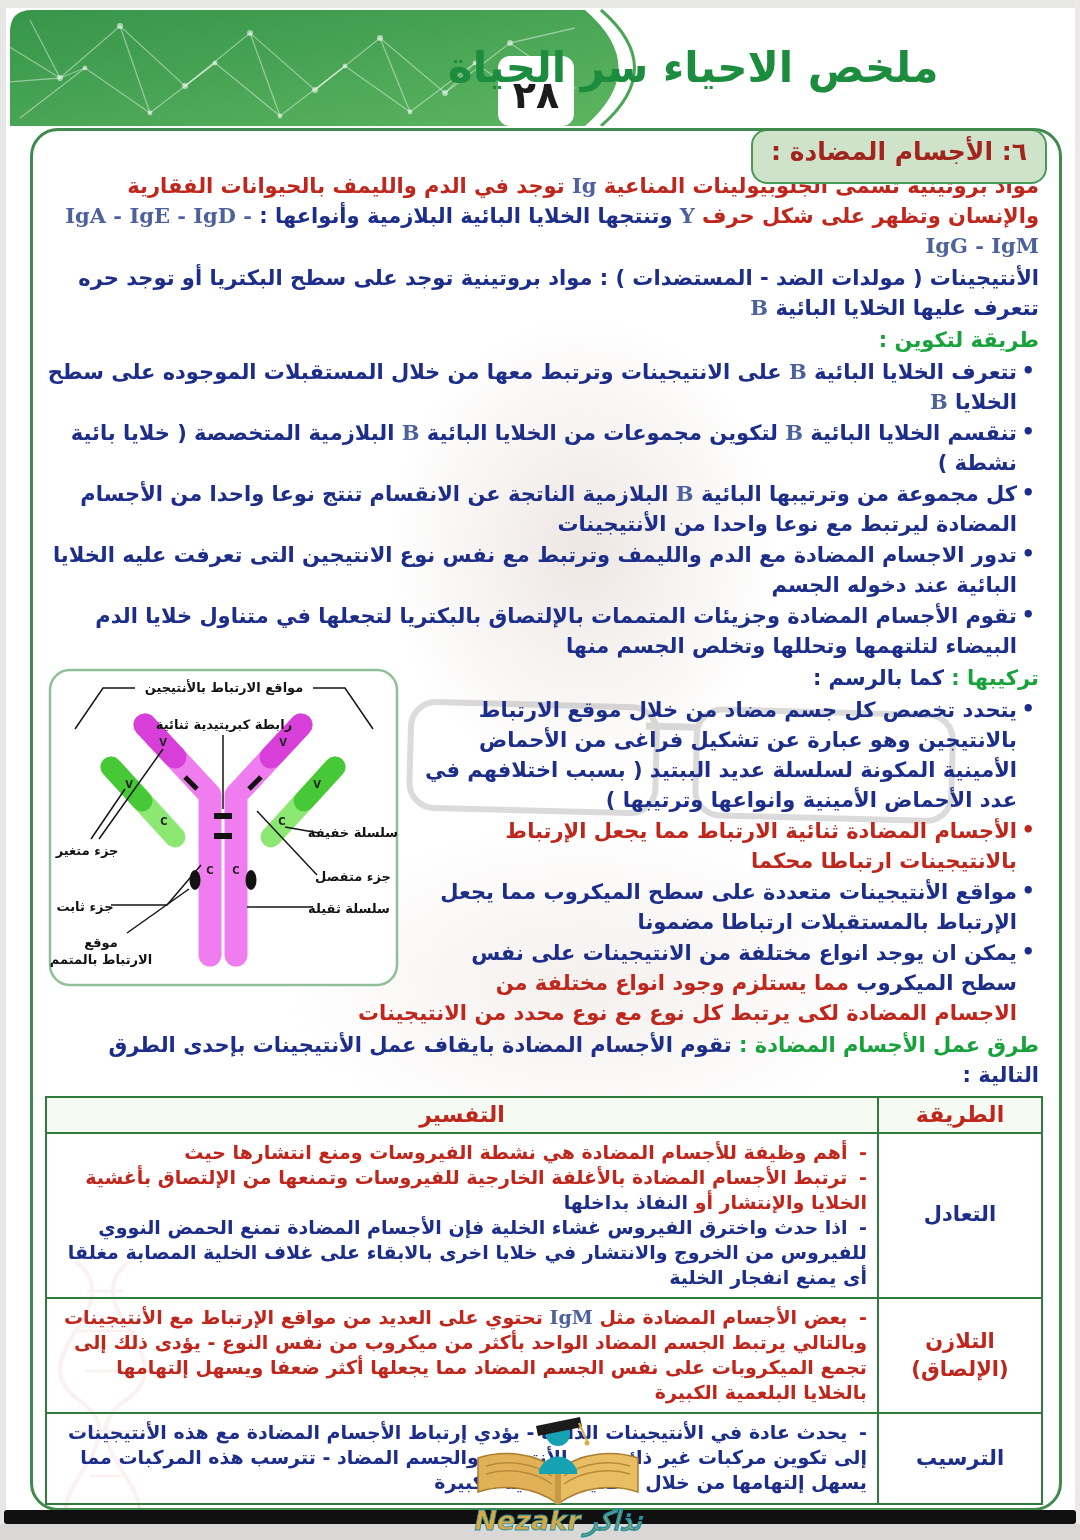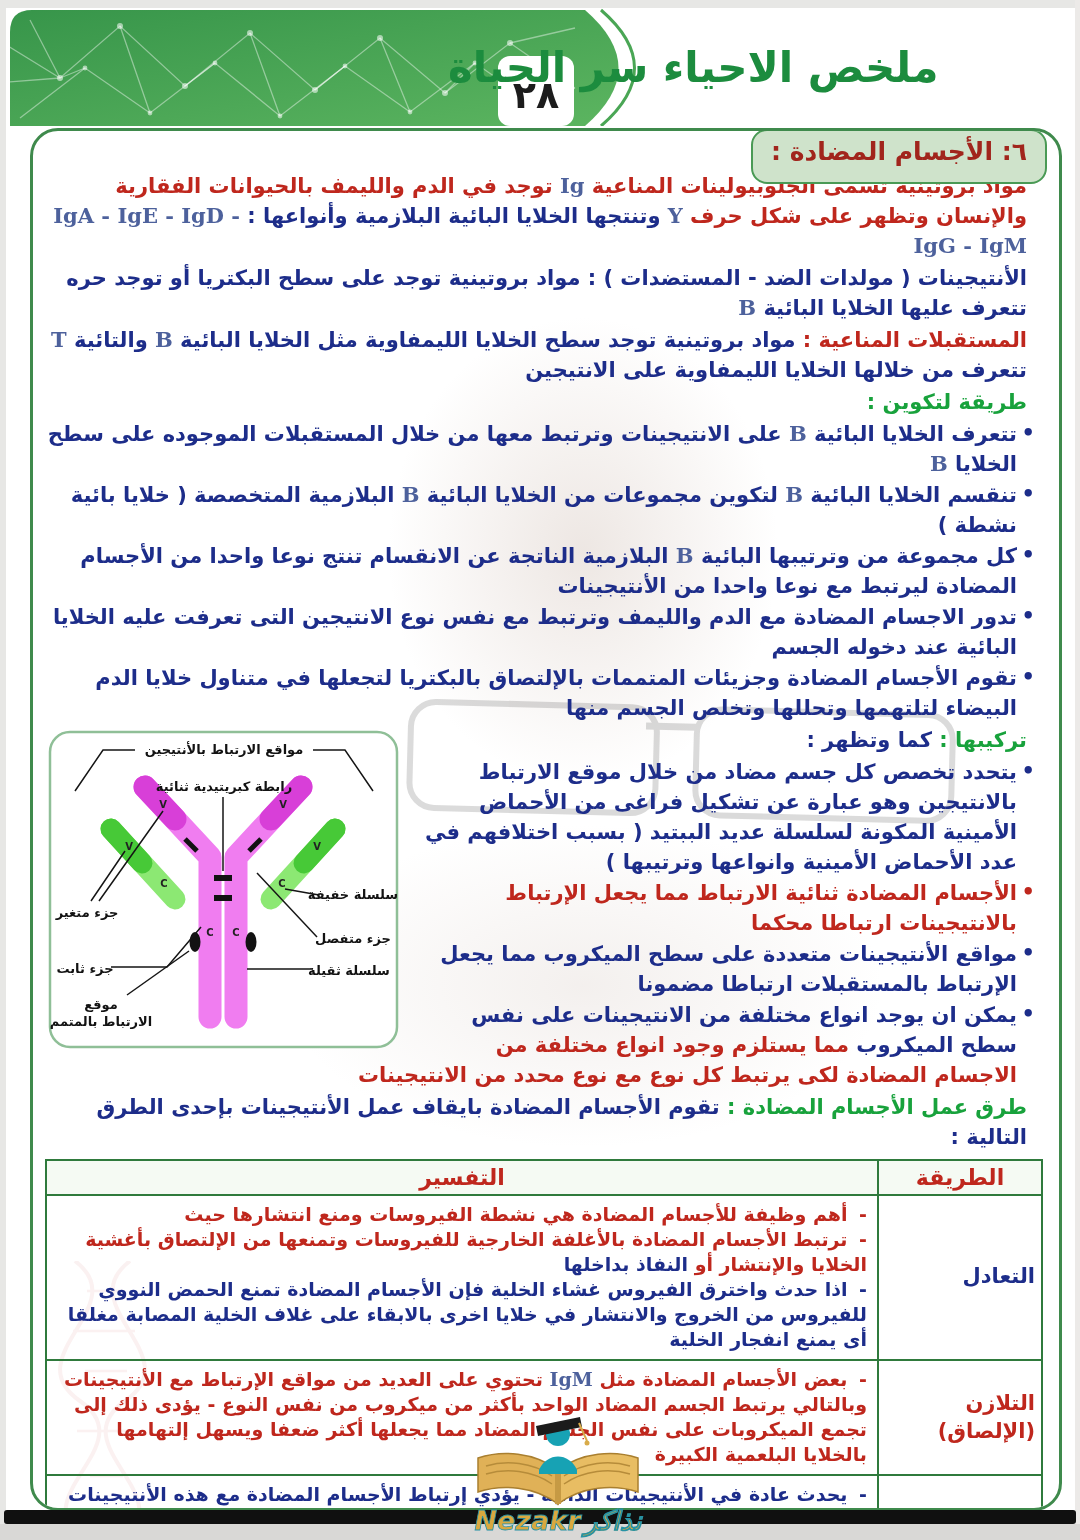--- a/index.html
+++ b/index.html
@@ -14,34 +14,34 @@
   .header svg{position:absolute;left:0;top:0;}
   .page-title{position:absolute;right:14px;top:22px;width:410px;height:76px;line-height:76px;
       text-align:center;color:#1c8c3e;font-size:42px;letter-spacing:-1px;white-space:nowrap;}
   
   .content{position:absolute;direction:rtl;left:30px;top:128px;width:1026px;height:1377px;
       border:3px solid #3f8a4c;border-radius:28px;background:rgba(255,255,255,.0);
       overflow:hidden;font-size:21px;line-height:1.43;color:#1d2d8a;}
   .section-pill{position:absolute;top:-2px;right:12px;background:#cfe3cb;border:2px solid #4a9a55;
       border-radius:16px;padding:3px 18px 12px 18px;color:#a1251c;font-size:25px;z-index:4;}
   .flow{position:relative;padding:40px 16px 0 12px;z-index:2;}
-  p.tb{margin:0 16px 2px 0;text-align:right;}
+  p.tb{margin:0 4px 2px 0;text-align:right;}
   .c-navy{color:#1d2d8a;} .c-red{color:#bf271d;} .c-green{color:#18a23c;}
   .c-lat{color:#4d619c;font-family:"DejaVu Serif","Liberation Serif",serif;}
   .bullets{margin:2px 0;}
   .bullet{position:relative;padding-right:26px;margin:1px 0;text-align:right;}
   .bullet .dot{position:absolute;right:8px;top:-1px;}
   
   .diagram{float:left;width:354px;height:322px;margin:4px 14px 6px 2px;position:relative;z-index:3;}
   
   table.methods{clear:both;width:100%;border-collapse:collapse;margin-top:6px;
       font-size:19px;line-height:1.32;}
   table.methods th,table.methods td{border:2.5px solid #2f7a3c;}
   th.head{color:#bf271d;font-size:22px;padding:2px 20px;background:rgba(243,249,241,.85);}
-  td.method-cell{width:122px;text-align:right;vertical-align:middle;font-size:21px;padding:4px 6px;}
+  td.method-cell{width:122px;text-align:center;vertical-align:middle;font-size:21px;padding:4px 6px;}
   td.exp-cell{padding:6px 10px 7px 8px;text-align:right;vertical-align:middle;background:rgba(255,255,255,.45);}
   .exp-item{margin:0;}
   .dash{margin-left:5px;}
   
   .face1{position:absolute;left:300px;top:120px;width:500px;height:600px;pointer-events:none;z-index:1;
       background:radial-gradient(closest-side,rgba(203,184,173,.34),rgba(203,184,173,0) 78%);}
   .face2{position:absolute;left:150px;top:640px;width:800px;height:430px;pointer-events:none;z-index:1;
       background:radial-gradient(closest-side,rgba(210,196,188,.26),rgba(210,196,188,0) 75%);}
   .glasses{position:absolute;left:360px;top:565px;width:620px;height:140px;opacity:.20;z-index:1;
       pointer-events:none;transform:rotate(1.5deg);}
@@ -118,21 +118,20 @@
         <path d="M95,0 C35,45 155,95 90,140 C25,185 150,235 85,280 C20,325 145,370 80,390"></path>
         <path d="M52,30 H88 M38,70 H100 M50,110 H92 M42,170 H98 M55,215 H88 M40,255 H100 M52,310 H90 M45,350 H95" stroke-width="2.5"></path>
       </g>
     </svg>
 
     <div class="section-pill">٦: الأجسام المضادة :</div>
 
     <div class="flow">
       <p class="tb"><span class="c-red">مواد بروتينية تسمى الجلوبيولينات المناعية </span><span class="c-lat" dir="ltr">Ig</span><span class="c-red"> توجد في الدم والليمف بالحيوانات الفقارية والإنسان وتظهر على شكل حرف </span><span class="c-lat" dir="ltr">Y</span><span class="c-navy"> وتنتجها الخلايا البائية البلازمية وأنواعها : </span><span class="c-lat" dir="ltr">IgA - IgE - IgD - IgG - IgM</span></p>
       <p class="tb"><span class="c-navy">الأنتيجينات ( مولدات الضد - المستضدات ) : مواد بروتينية توجد على سطح البكتريا أو توجد حره تتعرف عليها الخلايا البائية </span><span class="c-lat" dir="ltr">B</span></p>
-      <p class="tb"><span class="c-red">المستقبلات المناعية : </span><span class="c-navy">مواد بروتينية توجد سطح الخلايا الليمفاوية مثل الخلايا البائية </span><span class="c-lat" dir="ltr">B</span><span class="c-navy"> والتائية </span><span class="c-lat" dir="ltr">T</span><span class="c-navy"> تتعرف من خلالها الخلايا الليمفاوية على الانتيجين</span></p>
       <p class="tb"><span class="c-green">طريقة لتكوين :</span></p>
       <div class="bullets">
           <div class="bullet"><span class="dot c-navy">•</span><span class="c-navy">تتعرف الخلايا البائية </span><span class="c-lat" dir="ltr">B</span><span class="c-navy"> على الانتيجينات وترتبط معها من خلال المستقبلات الموجوده على سطح الخلايا </span><span class="c-lat" dir="ltr">B</span></div>
           <div class="bullet"><span class="dot c-navy">•</span><span class="c-navy">تنقسم الخلايا البائية </span><span class="c-lat" dir="ltr">B</span><span class="c-navy"> لتكوين مجموعات من الخلايا البائية </span><span class="c-lat" dir="ltr">B</span><span class="c-navy"> البلازمية المتخصصة ( خلايا بائية نشطة )</span></div>
           <div class="bullet"><span class="dot c-navy">•</span><span class="c-navy">كل مجموعة من وترتيبها البائية </span><span class="c-lat" dir="ltr">B</span><span class="c-navy"> البلازمية الناتجة عن الانقسام تنتج نوعا واحدا من الأجسام المضادة ليرتبط مع نوعا واحدا من الأنتيجينات</span></div>
           <div class="bullet"><span class="dot c-navy">•</span><span class="c-navy">تدور الاجسام المضادة مع الدم والليمف وترتبط مع نفس نوع الانتيجين التى تعرفت عليه الخلايا البائية عند دخوله الجسم</span></div>
           <div class="bullet"><span class="dot c-navy">•</span><span class="c-navy">تقوم الأجسام المضادة وجزيئات المتممات بالإلتصاق بالبكتريا لتجعلها في متناول خلايا الدم البيضاء لتلتهمها وتحللها وتخلص الجسم منها</span></div>
         </div>
 
       <div class="diagram">
@@ -195,21 +194,21 @@
             <text x="38" y="244">جزء ثابت</text>
             <text x="306" y="170">سلسلة خفيفة</text>
             <text x="306" y="214">جزء متفصل</text>
             <text x="302" y="246">سلسلة ثقيلة</text>
             <text x="54" y="280">موقع</text>
             <text x="54" y="297">الارتباط بالمتمم</text>
           </g>
         </svg>
       </div>
 
-      <p class="tb"><span class="c-green">تركيبها : </span><span class="c-navy">كما وتظهر :</span></p>
+      <p class="tb"><span class="c-green">تركيبها : </span><span class="c-navy">كما بالرسم :</span></p>
       <div class="bullets">
           <div class="bullet"><span class="dot c-navy">•</span><span class="c-navy">يتحدد تخصص كل جسم مضاد من خلال موقع الارتباط بالانتيجين وهو عبارة عن تشكيل فراغى من الأحماض الأمينية المكونة لسلسلة عديد الببتيد ( بسبب اختلافهم في عدد الأحماض الأمينية وانواعها وترتيبها )</span></div>
           <div class="bullet"><span class="dot c-red">•</span><span class="c-red">الأجسام المضادة ثنائية الارتباط مما يجعل الإرتباط بالانتيجينات ارتباطا محكما</span></div>
           <div class="bullet"><span class="dot c-navy">•</span><span class="c-navy">مواقع الأنتيجينات متعددة على سطح الميكروب مما يجعل الإرتباط بالمستقبلات ارتباطا مضمونا</span></div>
           <div class="bullet"><span class="dot c-navy">•</span><span class="c-navy">يمكن ان يوجد انواع مختلفة من الانتيجينات على نفس سطح الميكروب </span><span class="c-red">مما يستلزم وجود انواع مختلفة من الاجسام المضادة لكى يرتبط كل نوع مع نوع محدد من الانتيجينات</span></div>
         </div>
       <p class="tb"><span class="c-green">طرق عمل الأجسام المضادة : </span><span class="c-navy">تقوم الأجسام المضادة بايقاف عمل الأنتيجينات بإحدى الطرق التالية :</span></p>
 
       <table class="methods" dir="rtl">
         <thead>

